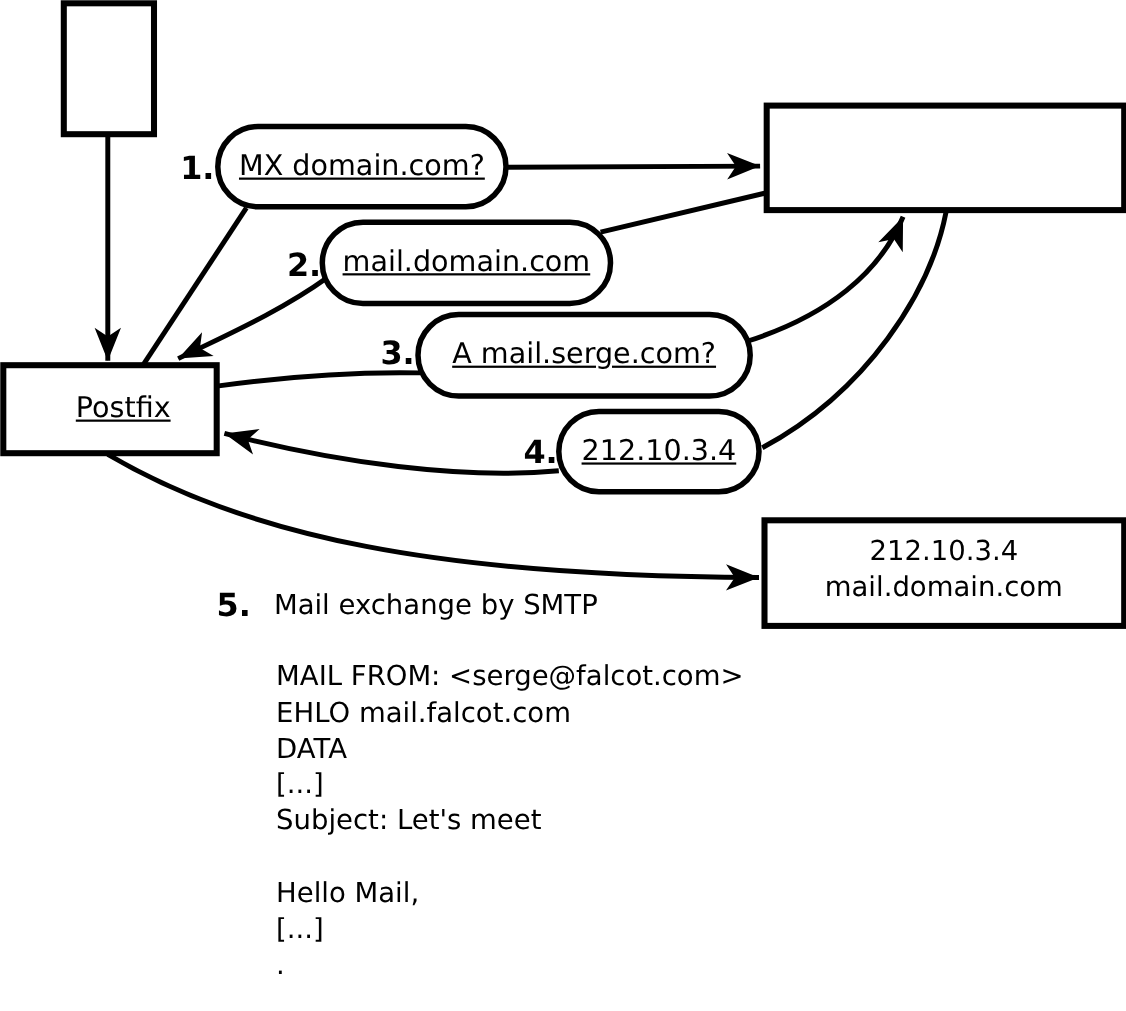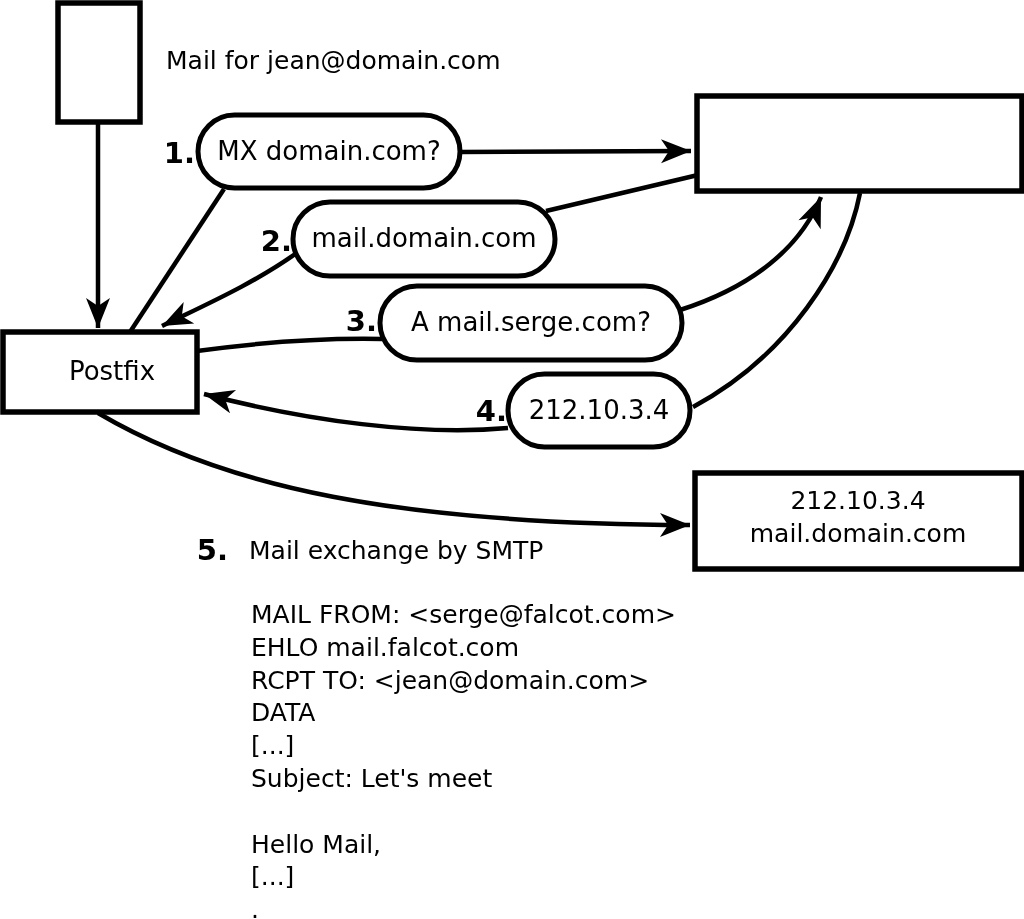--- a/index.html
+++ b/index.html
@@ -5,21 +5,21 @@
   html,body { margin:0; padding:0; background:#fff; }
   .stage {
     position:relative; width:1024px; height:919px; background:#fff;
     font-family:"DejaVu Sans", sans-serif; color:#000; overflow:hidden;
   }
   .stage svg { position:absolute; left:0; top:0; }
   .label {
     position:absolute; transform:translate(-50%,-50%);
     white-space:nowrap; font-size:25px; line-height:1.2;
   }
-  .node-label { font-size:26px; }
+  .node-label { font-size:26px;text-decoration:underline; }
   .stacked { text-align:center; }
   .stacked div { line-height:33px; }
   .stepnum {
     position:absolute; width:62px; text-align:right;
     transform:translateY(-50%); font-weight:bold; font-size:29px;
   }
   .title-label, .step5-label {
     position:absolute; transform:translateY(-50%); white-space:nowrap; font-size:25px;
   }
   .smtp-block { position:absolute; left:251px; top:599px; font-size:25px; }
@@ -55,21 +55,20 @@
       <rect x="697" y="96" width="325" height="95" stroke-width="5.5"></rect>
       <rect x="3" y="332" width="194" height="80" stroke-width="5.5"></rect>
       <rect x="695" y="473" width="327" height="96" stroke-width="5.5"></rect>
       <rect x="198" y="115" width="262" height="73" rx="36.5" stroke-width="5"></rect>
       <rect x="293" y="202" width="262" height="74" rx="37" stroke-width="5"></rect>
       <rect x="380" y="286" width="302" height="74" rx="37" stroke-width="5"></rect>
       <rect x="508" y="374" width="182" height="73" rx="36.5" stroke-width="5"></rect>
     </g>
   </svg>
 
-  <div class="title-label" style="left:166px; top:60px;">Mail for jean@domain.com</div>
 
   <div class="stepnum" style="left:133px; top:153px;">1.</div>
   <div class="label node-label" style="left:329px; top:152px;">MX domain.com?</div>
 
   <div class="stepnum" style="left:230px; top:241px;">2.</div>
   <div class="label node-label" style="left:424px; top:239px;">mail.domain.com</div>
 
   <div class="stepnum" style="left:315px; top:321px;">3.</div>
   <div class="label node-label" style="left:531px; top:323px;">A mail.serge.com?</div>
 
@@ -83,21 +82,20 @@
 
 
   <div class="label stacked" style="left:858px; top:517px;">
     <div>212.10.3.4</div>
     <div>mail.domain.com</div>
   </div>
 
   <div class="smtp-block">
       <div class="smtp-line">MAIL FROM: &lt;serge@falcot.com&gt;</div>
       <div class="smtp-line">EHLO mail.falcot.com</div>
-      <div class="smtp-line">RCPT TO: &lt;jean@domain.com&gt;</div>
       <div class="smtp-line">DATA</div>
       <div class="smtp-line">[...]</div>
       <div class="smtp-line">Subject: Let's meet</div>
       <div class="smtp-line"></div>
       <div class="smtp-line">Hello Mail,</div>
       <div class="smtp-line">[...]</div>
       <div class="smtp-line">.</div>
     </div>
 
 </div>

